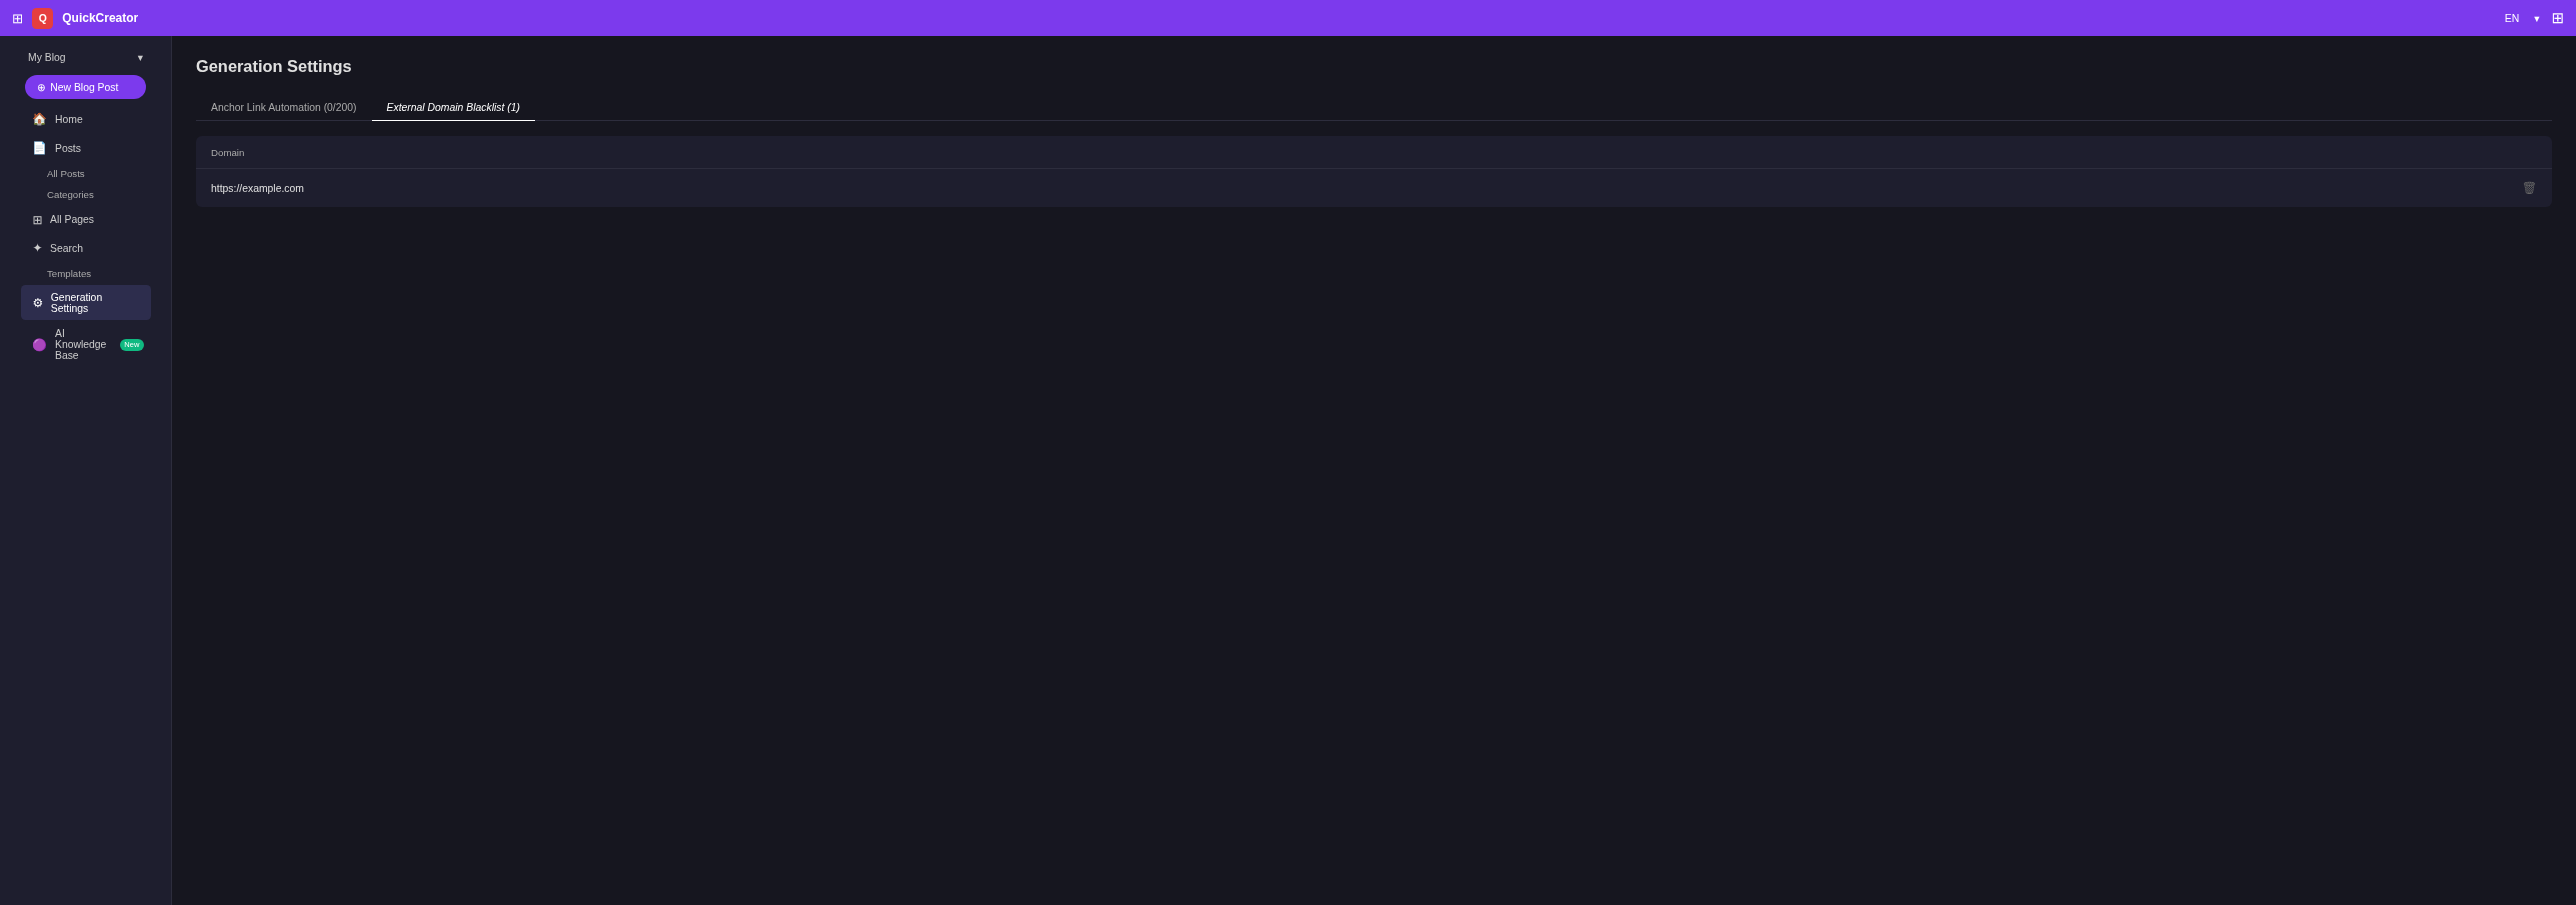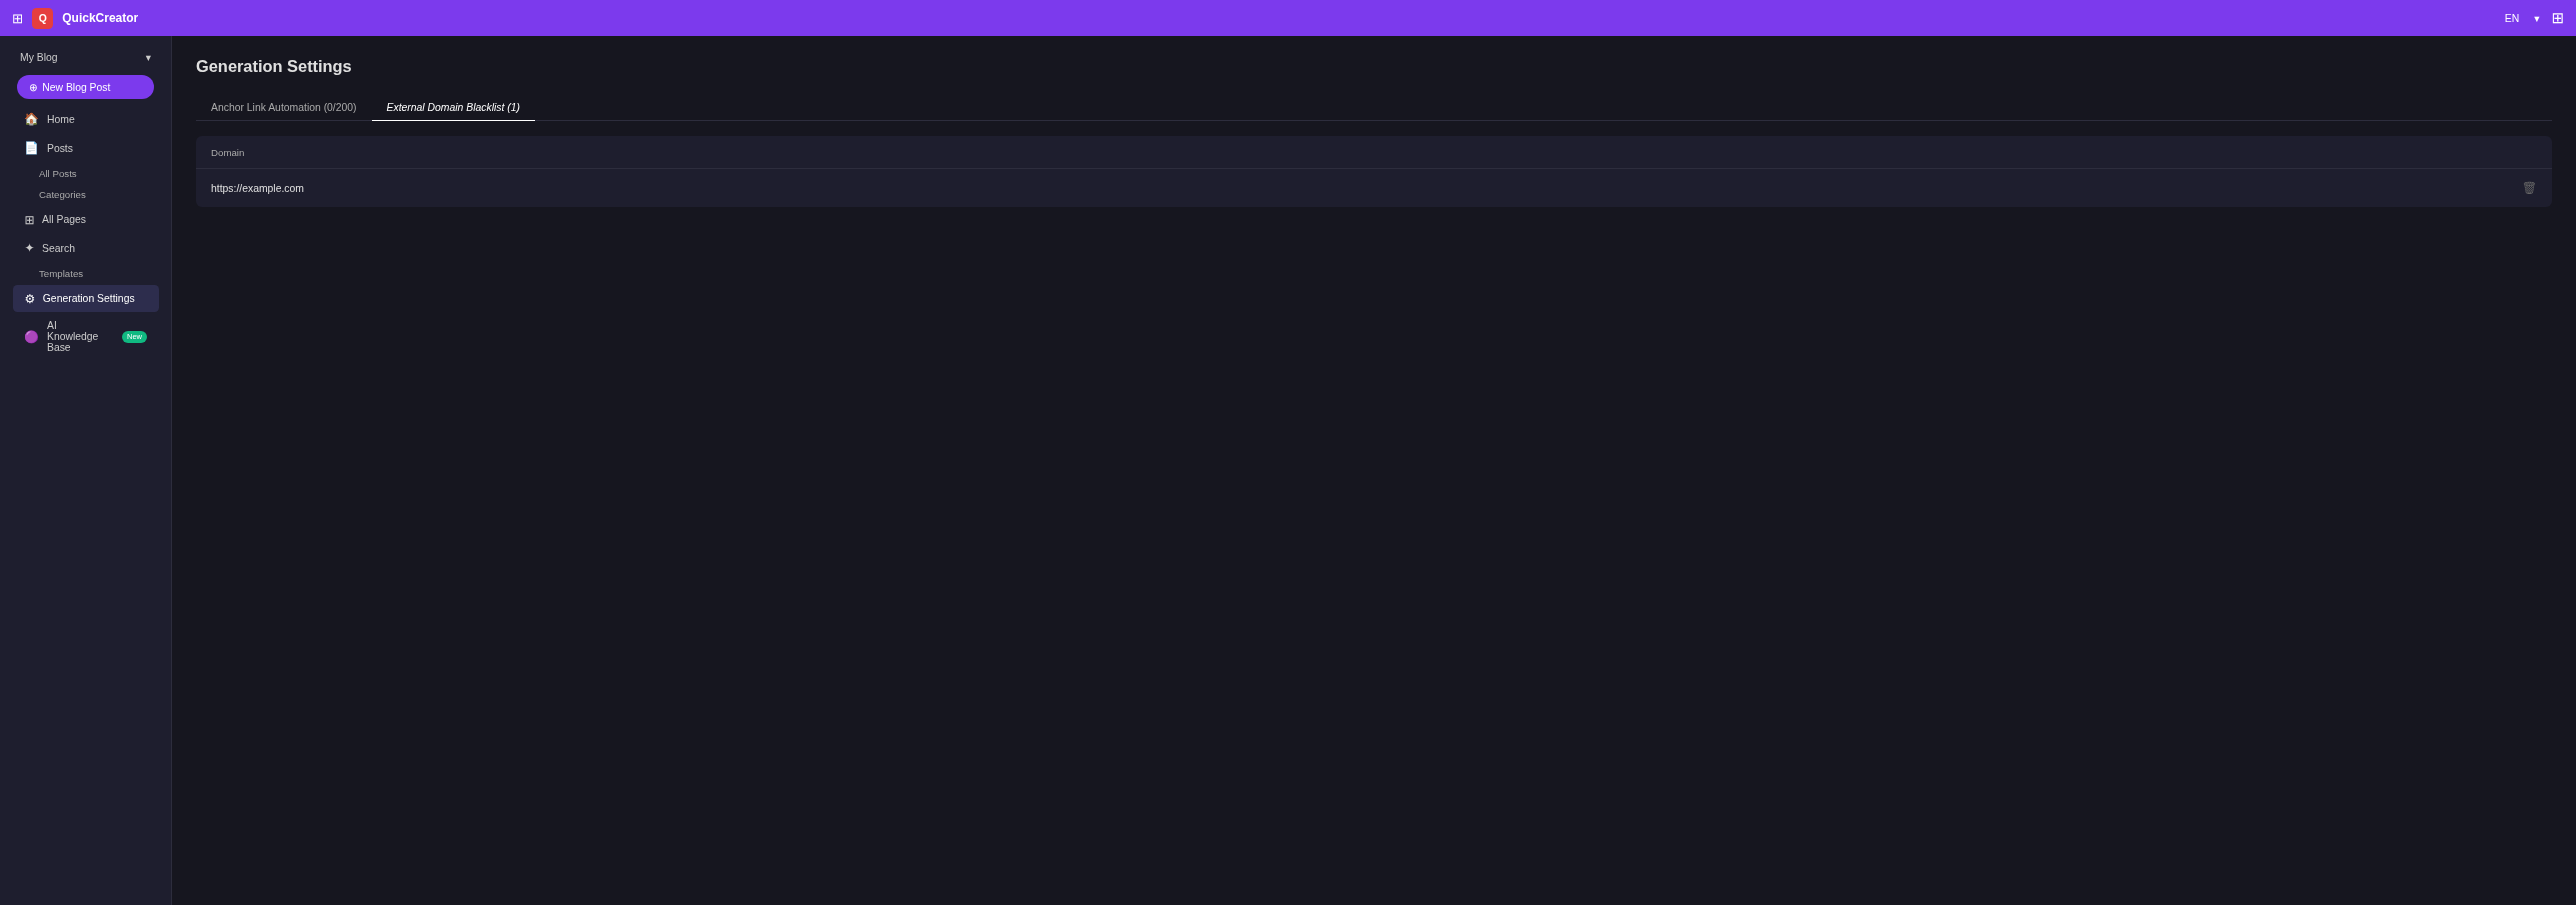--- a/index.html
+++ b/index.html
@@ -25,21 +25,21 @@
 
     
     .layout { display: flex; flex: 1; overflow: hidden; }
 
     
     .sidebar {
       width: 172px;
       background: #1e1e2e;
       display: flex;
       flex-direction: column;
-      padding: 9px 8px;
+      padding: 9px 16px;
       flex-shrink: 0;
       border-right: 0.7px solid #2d2d3d;
     }
     .sidebar-myblog {
       display: flex; align-items: center; justify-content: space-between;
       padding: 6px 12px; color: #ccc; font-size: 10.4px; cursor: pointer;
     }
     .sidebar-new-post-btn {
       margin: 6px 9px;
       background: #7c3aed;

